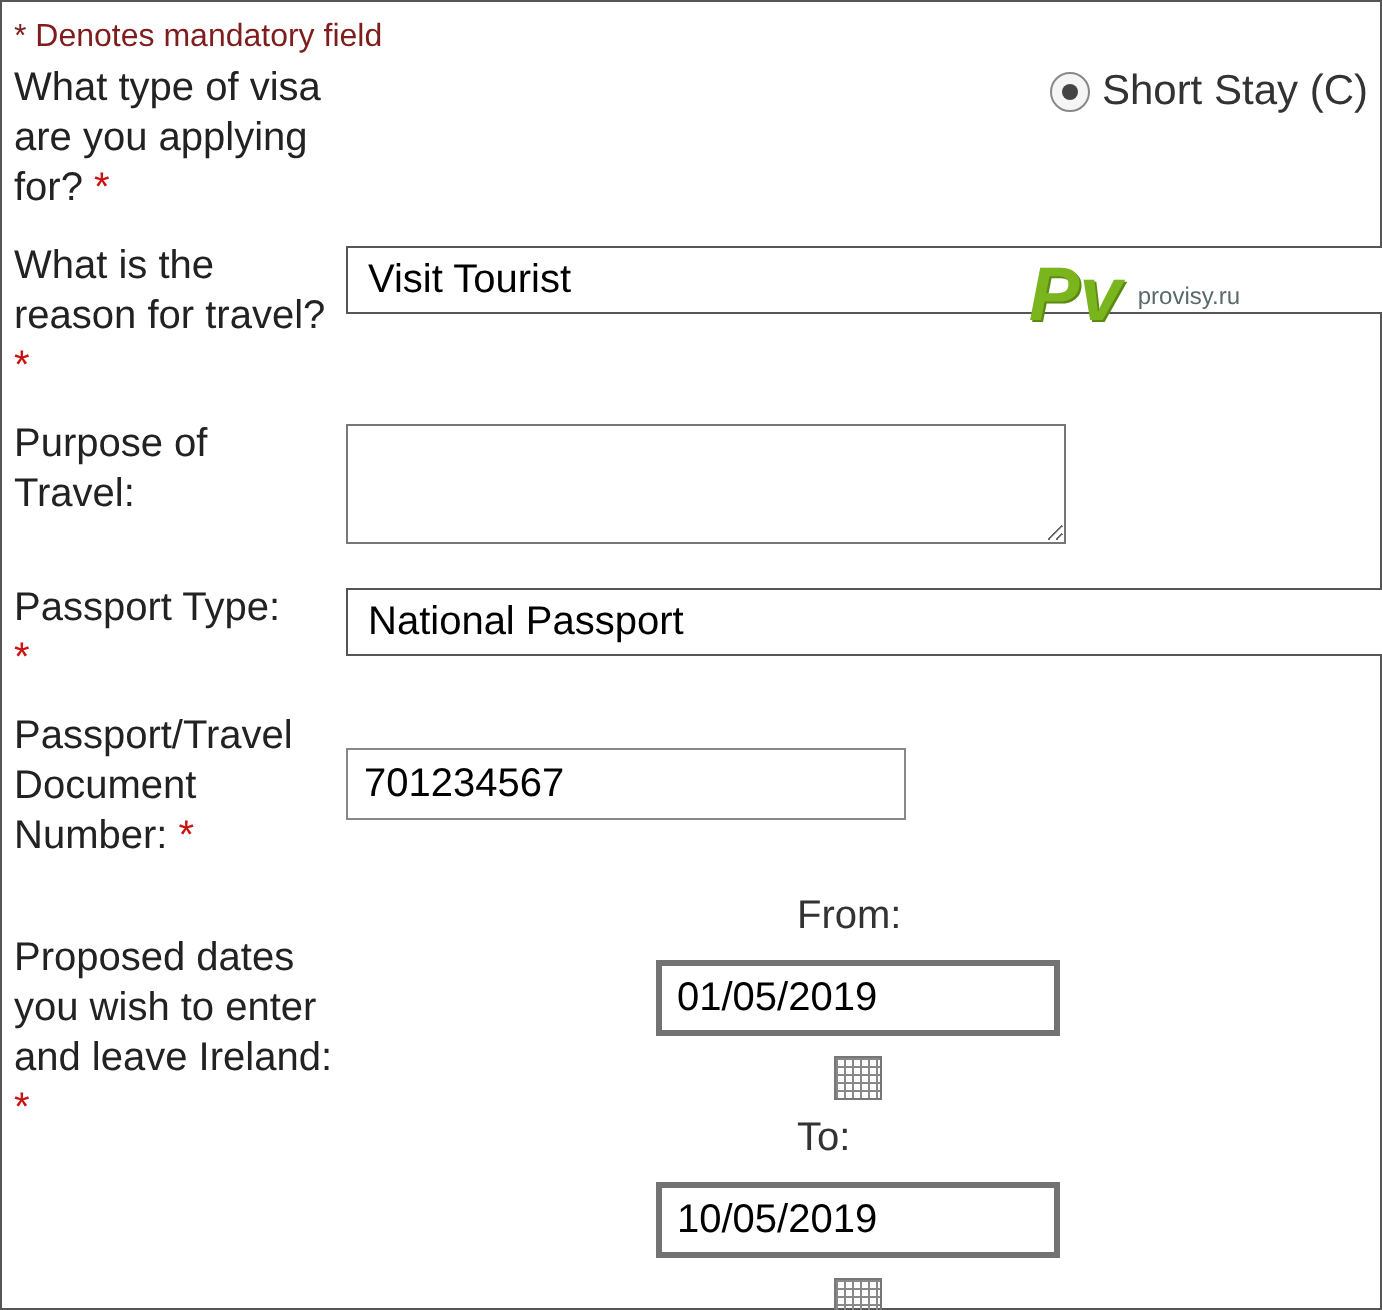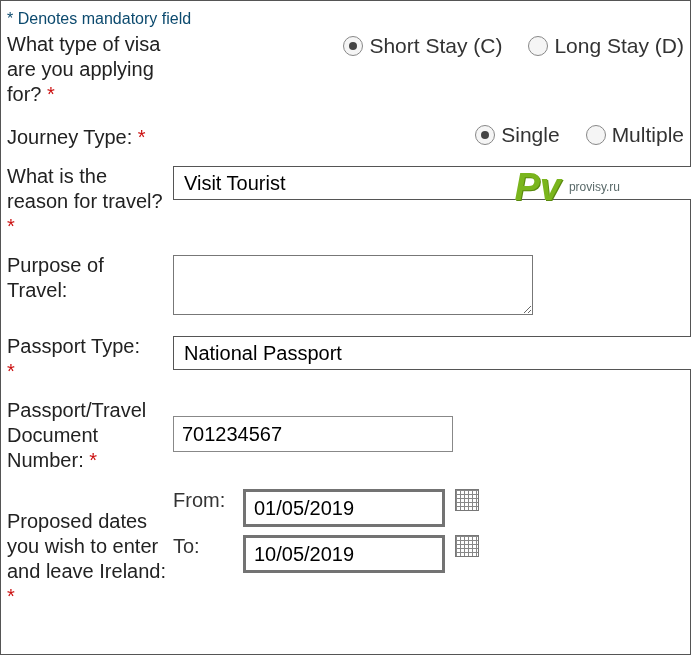--- a/index.html
+++ b/index.html
@@ -11,21 +11,21 @@
   }
   .container {
     width: 691px;
     height: 655px;
     box-sizing: border-box;
     border: 1px solid #555;
     padding: 8px 6px;
     position: relative;
   }
   .mandatory-note {
-    color: #0c4a6e;
+    color: #7f1d1d;
     font-size: 16px;
     line-height: 1.2;
     margin-bottom: 4px;
   }
   .row {
     display: flex;
     align-items: flex-start;
     margin-bottom: 14px;
   }
   .label-col {
@@ -98,22 +98,24 @@
   }
   input[type=text].date-input {
     width: 180px;
     height: 28px;
     font-size: 20px;
     padding: 2px 8px;
     border: 3px solid #737373;
   }
   .date-line {
     display: flex;
+    align-items: center;
     gap: 10px;
     margin-bottom: 8px;
+    flex-direction: column;
   }
   .date-sublabel {
     width: 60px;
     font-size: 20px;
   }
   .cal-icon {
     width: 22px;
     height: 20px;
     display: inline-block;
     position: relative;
@@ -122,21 +124,20 @@
       repeating-linear-gradient(90deg,#888 0 1px, transparent 1px 4px);
     border: 1px solid #777;
   }
   .logo {
     position: absolute;
     right: 70px;
     top: 128px;
     display: flex;
     align-items: center;
     gap: 8px;
-    margin-top: 39px;
   }
   .logo-pv {
     font-family: "Comic Sans MS", cursive, sans-serif;
     font-size: 38px;
     font-weight: bold;
     font-style: italic;
     color: #7ab51d;
     line-height: 1;
     text-shadow: 1px 1px 0 #5a8a0f;
   }
@@ -157,46 +158,24 @@
     <div class="label-col">
       <span>What type of visa are you applying for?</span>
       <span class="asterisk"> *</span>
     </div>
     <div class="field-col">
       <div class="radio-group">
         <label class="radio-option">
           <span class="radio-circle selected"></span>
           <span>Short Stay (C)</span>
         </label>
-        <label class="radio-option">
-          <span class="radio-circle"></span>
-          <span>Long Stay (D)</span>
-        </label>
       </div>
     </div>
   </div>
 
-  <div class="row">
-    <div class="label-col" style="padding-top:4px;">
-      <span>Journey Type:</span>
-      <span class="asterisk"> *</span>
-    </div>
-    <div class="field-col">
-      <div class="radio-group">
-        <label class="radio-option">
-          <span class="radio-circle selected"></span>
-          <span>Single</span>
-        </label>
-        <label class="radio-option">
-          <span class="radio-circle"></span>
-          <span>Multiple</span>
-        </label>
-      </div>
-    </div>
-  </div>
 
   <div class="logo">
     <span class="logo-pv">Pv</span>
     <span class="logo-text">provisy.ru</span>
   </div>
 
   <div class="row">
     <div class="label-col">
       <span>What is the reason for travel?</span>
       <span class="asterisk"> *</span>

